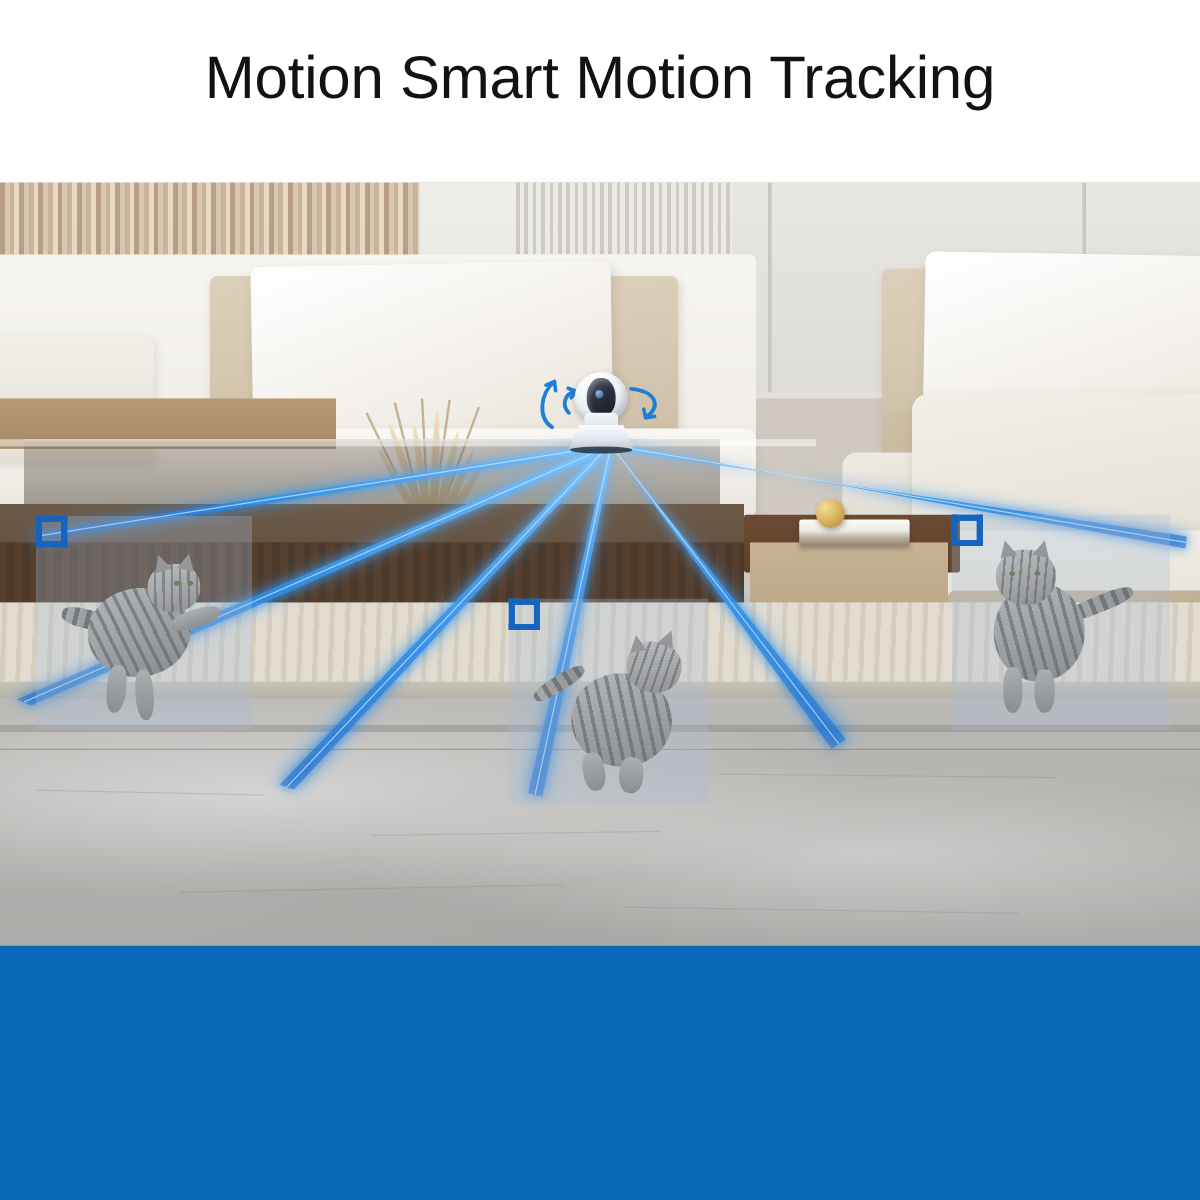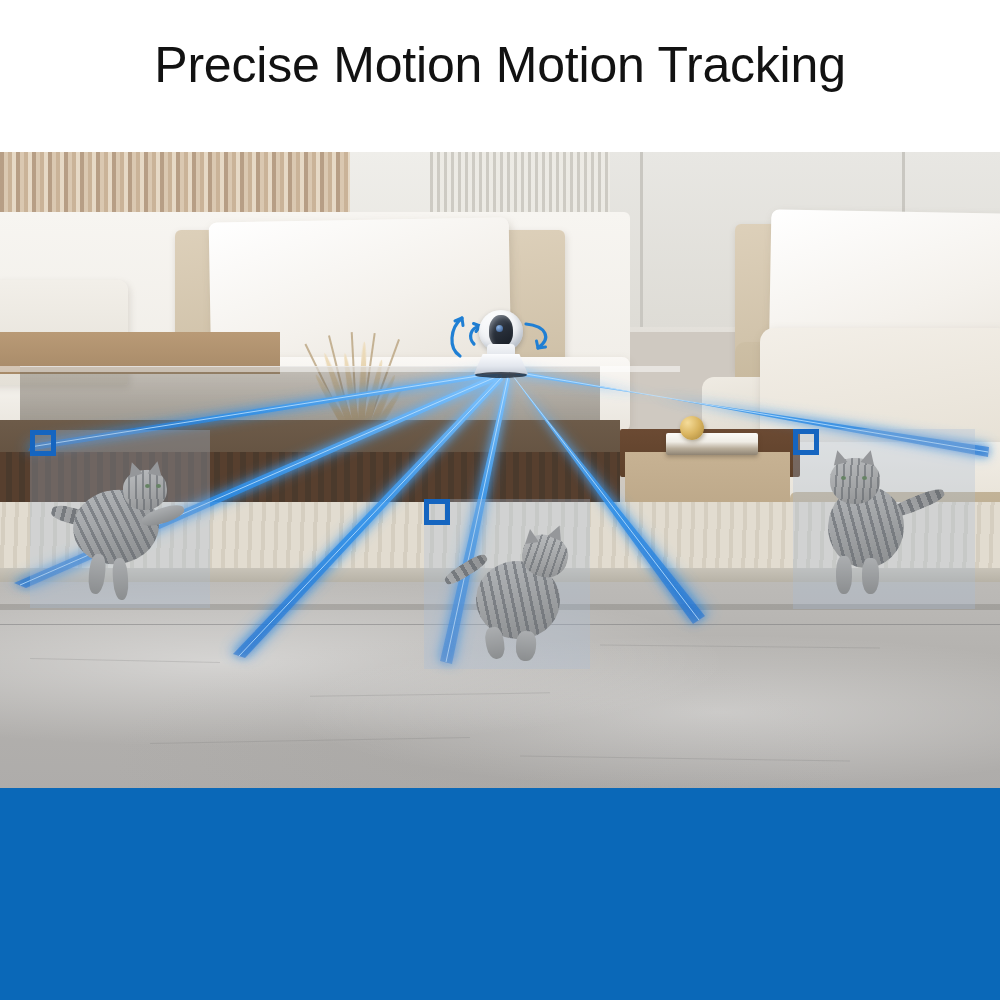--- a/index.html
+++ b/index.html
@@ -329,21 +329,21 @@
     position:absolute; left:0; top:788px; width:1000px; height:212px;
     background:#0A68B8;
   }
 </style>
 </head>
 <body>
 
 <div class="page">
 
   <div class="title-bar">
-    <div class="title-text">Precise Motion Motion Tracking</div>
+    <div class="title-text">Motion Smart Motion Tracking</div>
   </div>
 
   <div class="scene">
 
     <div class="wall-upper"></div>
     <div class="slat-wall"></div>
     <div class="slat-wall-right"></div>
     <div class="wall-panel-right"></div>
     <div class="wall-trim"></div>
     <div class="wall-trim wall-trim2"></div>

